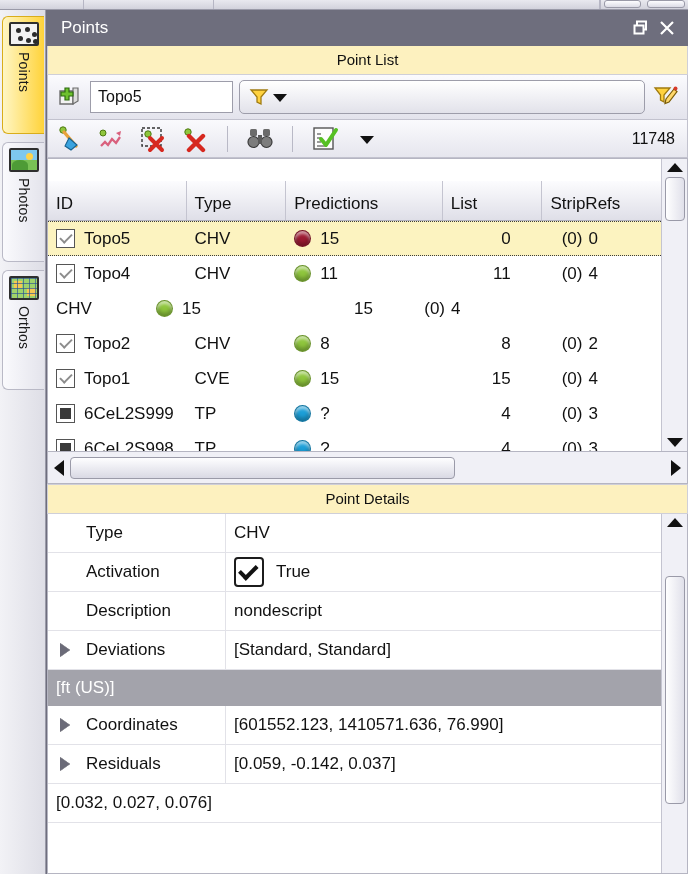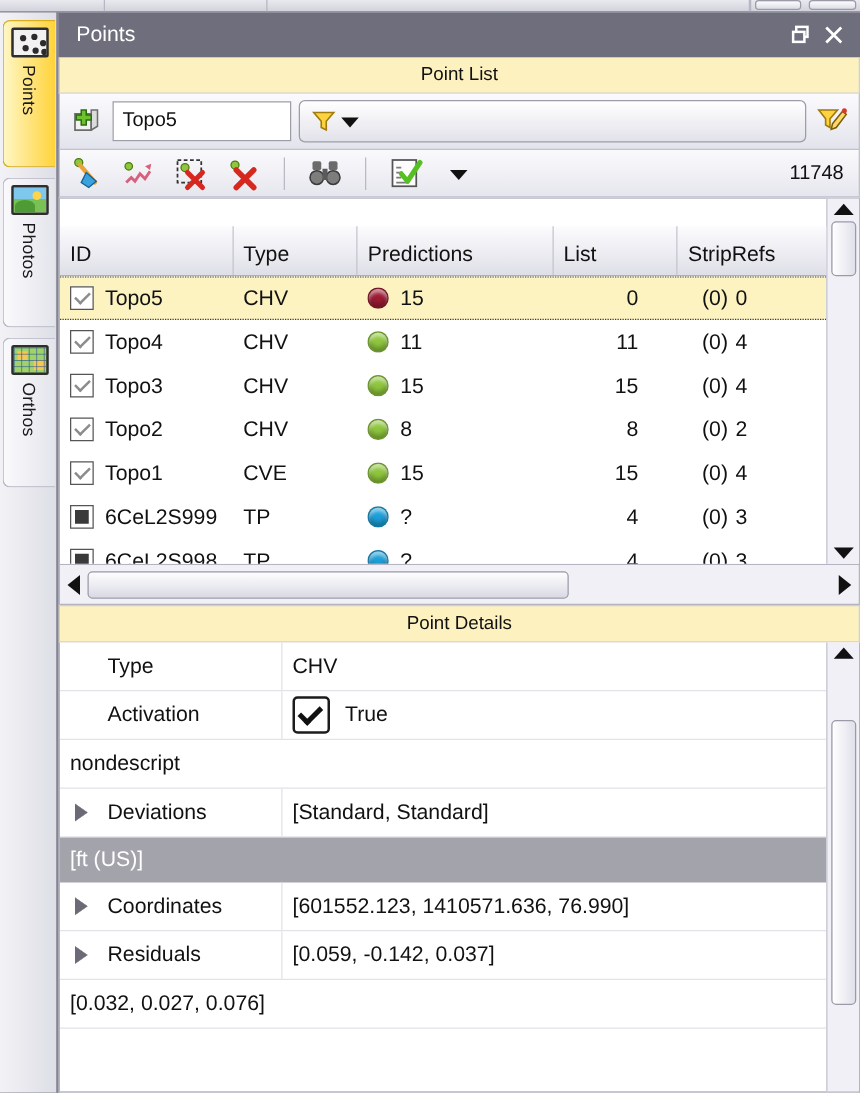--- a/index.html
+++ b/index.html
@@ -456,24 +456,20 @@
             </div>
             <div class="links-cell" style="width:100px">
               <span class="lk-num">11</span>
             </div>
             <div class="links-cell" style="width:119px">
               <span class="lk-par">(0)</span>
               <span>4</span>
             </div>
           </div>
           <div class="trow">
-            <div class="cell" style="width:139px">
-              <span class="cb checked"></span>
-              <span>Topo3</span>
-            </div>
             <div class="cell" style="width:100px">CHV</div>
             <div class="cell" style="width:157px">
               <span class="dot" style="background:#8fc63d"></span>
               <span>15</span>
             </div>
             <div class="links-cell" style="width:100px">
               <span class="lk-num">15</span>
             </div>
             <div class="links-cell" style="width:119px">
               <span class="lk-par">(0)</span>
@@ -585,20 +581,24 @@
           <div class="dlabel">
             <span class="exp-wrap"></span>
             <span class="dlabel-txt">Activation</span>
           </div>
           <div class="dvalue">
             <span class="act-box"></span>
             <span>True</span>
           </div>
         </div>
         <div class="drow">
+          <div class="dlabel">
+            <span class="exp-wrap"></span>
+            <span class="dlabel-txt">Description</span>
+          </div>
           <div class="dvalue">
             <span>nondescript</span>
           </div>
         </div>
         <div class="drow">
           <div class="dlabel">
             <span class="exp-wrap">
               <span class="expander"></span>
             </span>
             <span class="dlabel-txt">Deviations</span>

